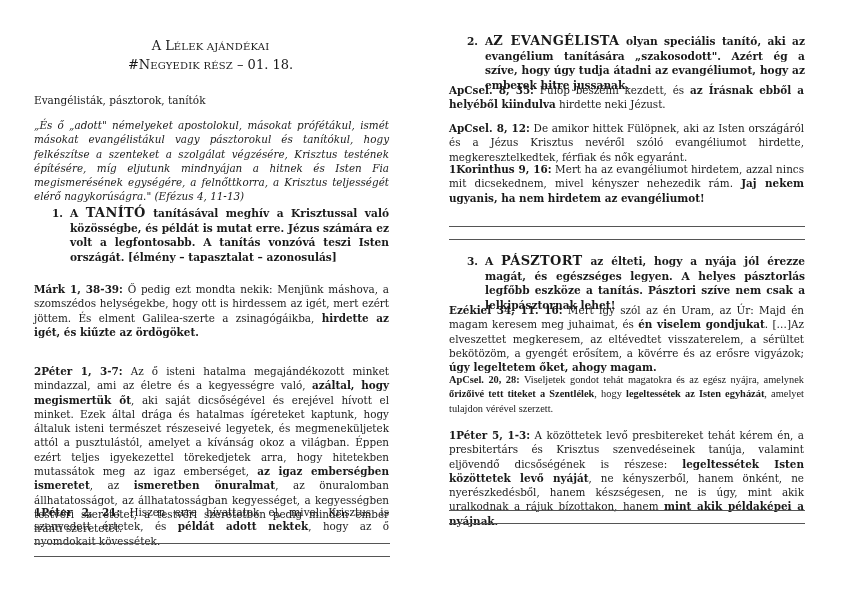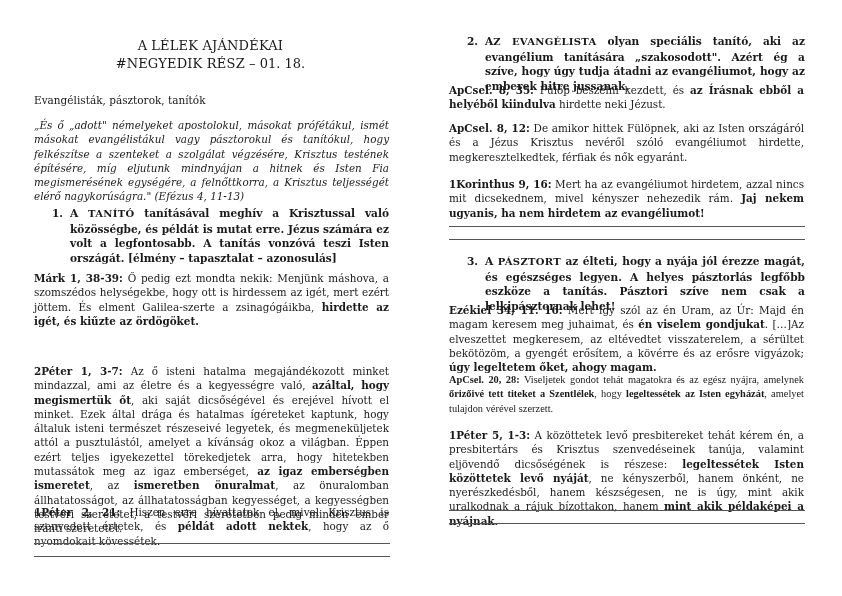--- a/index.html
+++ b/index.html
@@ -5,26 +5,26 @@
   html, body { margin: 0; padding: 0; background: #ffffff; }
   body { width: 842px; height: 596px; position: relative; overflow: hidden;
          font-family: "DejaVu Serif", "Liberation Serif", serif; color: #1a1a1a; }
   .page { position: absolute; top: 0; height: 596px; }
   .left { left: 0; width: 421px; }
   .right { left: 421px; width: 421px; }
   .txt { position: absolute; font-size: 10.4px; line-height: 14.3px; text-align: justify; margin: 0; }
   .left .txt { left: 34px; width: 355px; }
   .right .txt { left: 28px; width: 355px; }
   .title { position: absolute; left: 0; width: 421px; text-align: center; font-size: 13px; line-height: 18px; top: 37px; }
-  .title .sc { font-size: 13px; letter-spacing: 0.2px; }
+  .title .sc { font-size: 10px; letter-spacing: 0.2px; }
   .section-heading { position: absolute; left: 34px; top: 94px; font-weight: normal; font-size: 10.5px; }
   .quote { font-style: italic; }
   .point { position: absolute; font-weight: bold; font-size: 10.6px; line-height: 14.6px; text-align: justify; }
   .point .num { position: absolute; left: -18px; top: 0; }
-  .point .sc { font-size: 10px; letter-spacing: 0.3px; }
+  .point .sc { font-size: 13px; letter-spacing: 0.3px; }
   .ref { font-weight: bold; }
   b { font-weight: bold; }
   .line { position: absolute; height: 0; border-top: 1px solid #555; }
   .left .line { left: 34px; width: 356px; }
   .right .line { left: 28px; width: 356px; }
 </style>
 </head>
 <body>
 
 <div class="page left">
@@ -34,41 +34,41 @@
   </div>
 
   <div class="section-heading">Evangélisták, pásztorok, tanítók</div>
 
   <p class="txt quote" style="top:118px;">„És ő „adott" némelyeket apostolokul, másokat prófétákul, ismét másokat evangélistákul vagy pásztorokul és tanítókul, hogy felkészítse a szenteket a szolgálat végzésére, Krisztus testének építésére, míg eljutunk mindnyájan a hitnek és Isten Fia megismerésének egységére, a felnőttkorra, a Krisztus teljességét elérő nagykorúságra." (Efézus 4, 11-13)</p>
 
   <div class="point" style="left:70px; width:319px; top:206px;">
     <span class="num">1.</span><span>A </span><span class="sc" style="text-transform:uppercase">tanító</span><span> tanításával meghív a Krisztussal való közösségbe, és példát is mutat erre. Jézus számára ez volt a legfontosabb. A tanítás vonzóvá teszi Isten országát. [élmény – tapasztalat – azonosulás]</span>
   </div>
 
-  <p class="txt" style="top:271px;"><span class="ref">Márk 1, 38-39:</span><span> Ő pedig ezt mondta nekik: Menjünk máshova, a szomszédos helységekbe, hogy ott is hirdessem az igét, mert ezért jöttem. És elment Galilea-szerte a zsinagógáikba, </span><b>hirdette az igét, és kiűzte az ördögöket.</b></p>
+  <p class="txt" style="top:282px;"><span class="ref">Márk 1, 38-39:</span><span> Ő pedig ezt mondta nekik: Menjünk máshova, a szomszédos helységekbe, hogy ott is hirdessem az igét, mert ezért jöttem. És elment Galilea-szerte a zsinagógáikba, </span><b>hirdette az igét, és kiűzte az ördögöket.</b></p>
 
 
   <p class="txt" style="top:364px;"><span class="ref">2Péter 1, 3-7:</span><span> Az ő isteni hatalma megajándékozott minket mindazzal, ami az életre és a kegyességre való, </span><b>azáltal, hogy megismertük őt</b><span>, aki saját dicsőségével és erejével hívott el minket. Ezek által drága és hatalmas ígéreteket kaptunk, hogy általuk isteni természet részeseivé legyetek, és megmeneküljetek attól a pusztulástól, amelyet a kívánság okoz a világban. Éppen ezért teljes igyekezettel törekedjetek arra, hogy hitetekben mutassátok meg az igaz emberséget, </span><b>az igaz emberségben ismeretet</b><span>, az </span><b>ismeretben önuralmat</b><span>, az önuralomban állhatatosságot, az állhatatosságban kegyességet, a kegyességben testvéri szeretetet, a testvéri szeretetben pedig minden ember iránti szeretetet.</span></p>
 
   <p class="txt" style="top:505px;"><span class="ref">1Péter 2, 21:</span><span> Hiszen erre hívattatok el, mivel Krisztus is szenvedett értetek, és </span><b>példát adott nektek</b><span>, hogy az ő nyomdokait kövessétek.</span></p>
 
   <div class="line" style="top:543px;"></div>
   <div class="line" style="top:556px;"></div>
 </div>
 
 <div class="page right">
   <div class="point" style="left:64px; width:320px; top:34px;">
     <span class="num">2.</span><span>A</span><span class="sc" style="text-transform:uppercase">z evangélista</span><span> olyan speciális tanító, aki az evangélium tanítására „szakosodott". Azért ég a szíve, hogy úgy tudja átadni az evangéliumot, hogy az emberek hitre jussanak.</span>
   </div>
 
   <p class="txt" style="top:83px;"><span class="ref">ApCsel. 8, 35:</span><span> Fülöp beszélni kezdett, és </span><b>az Írásnak ebből a helyéből kiindulva</b><span> hirdette neki Jézust.</span></p>
 
   <p class="txt" style="top:121px;"><span class="ref">ApCsel. 8, 12:</span><span> De amikor hittek Fülöpnek, aki az Isten országáról és a Jézus Krisztus nevéről szóló evangéliumot hirdette, megkeresztelkedtek, férfiak és nők egyaránt.</span></p>
 
-  <p class="txt" style="top:177px;"><span class="ref">1Korinthus 9, 16:</span><span> Mert ha az evangéliumot hirdetem, azzal nincs mit dicsekednem, mivel kényszer nehezedik rám. </span><b>Jaj nekem ugyanis, ha nem hirdetem az evangéliumot!</b></p>
+  <p class="txt" style="top:162px;"><span class="ref">1Korinthus 9, 16:</span><span> Mert ha az evangéliumot hirdetem, azzal nincs mit dicsekednem, mivel kényszer nehezedik rám. </span><b>Jaj nekem ugyanis, ha nem hirdetem az evangéliumot!</b></p>
 
   <div class="line" style="top:226px;"></div>
   <div class="line" style="top:239px;"></div>
 
   <div class="point" style="left:64px; width:320px; top:254px;">
     <span class="num">3.</span><span>A </span><span class="sc" style="text-transform:uppercase">pásztort</span><span> az élteti, hogy a nyája jól érezze magát, és egészséges legyen. A helyes pásztorlás legfőbb eszköze a tanítás. Pásztori szíve nem csak a lelkipásztornak lehet!</span>
   </div>
 
   <p class="txt" style="top:303px;"><span class="ref">Ezékiel 34, 11. 16:</span><span> Mert így szól az én Uram, az Úr: Majd én magam keresem meg juhaimat, és </span><b>én viselem gondjukat</b><span>. […]Az elveszettet megkeresem, az eltévedtet visszaterelem, a sérültet bekötözöm, a gyengét erősítem, a kövérre és az erősre vigyázok; </span><b>úgy legeltetem őket, ahogy magam.</b></p>
 

